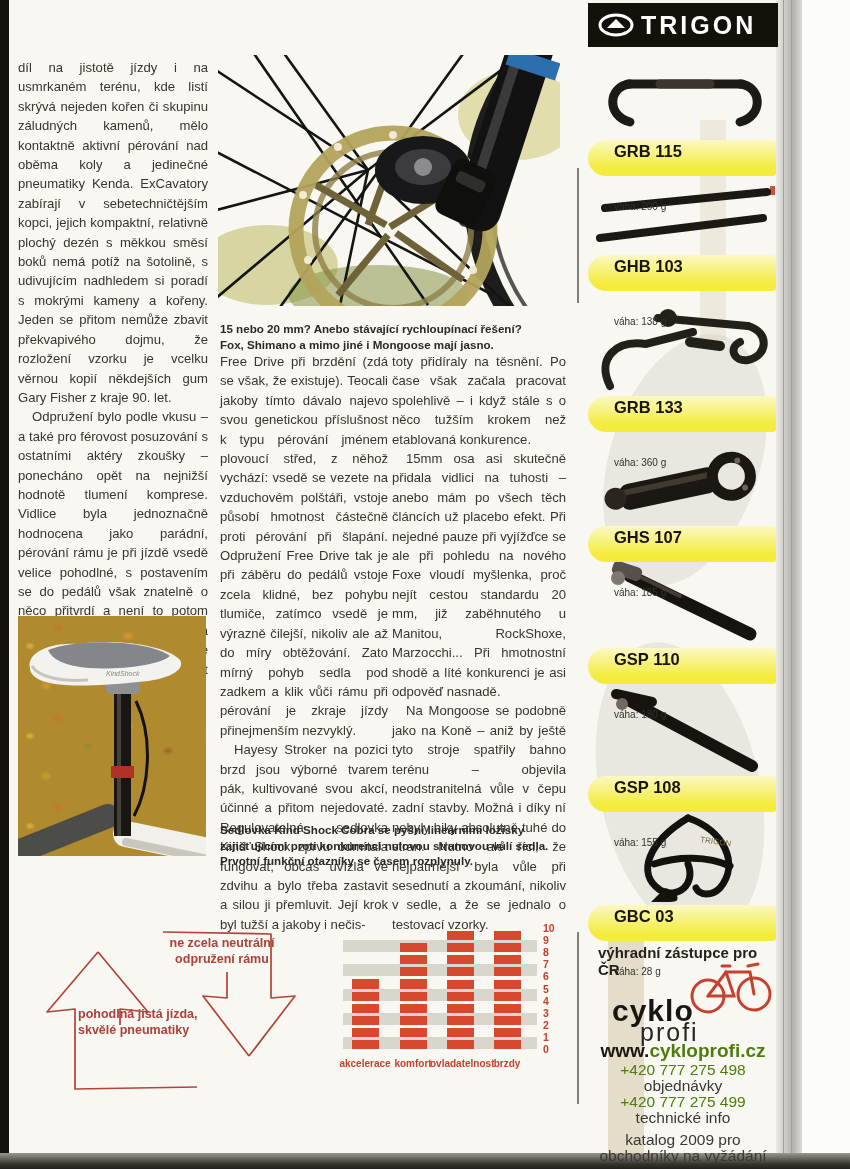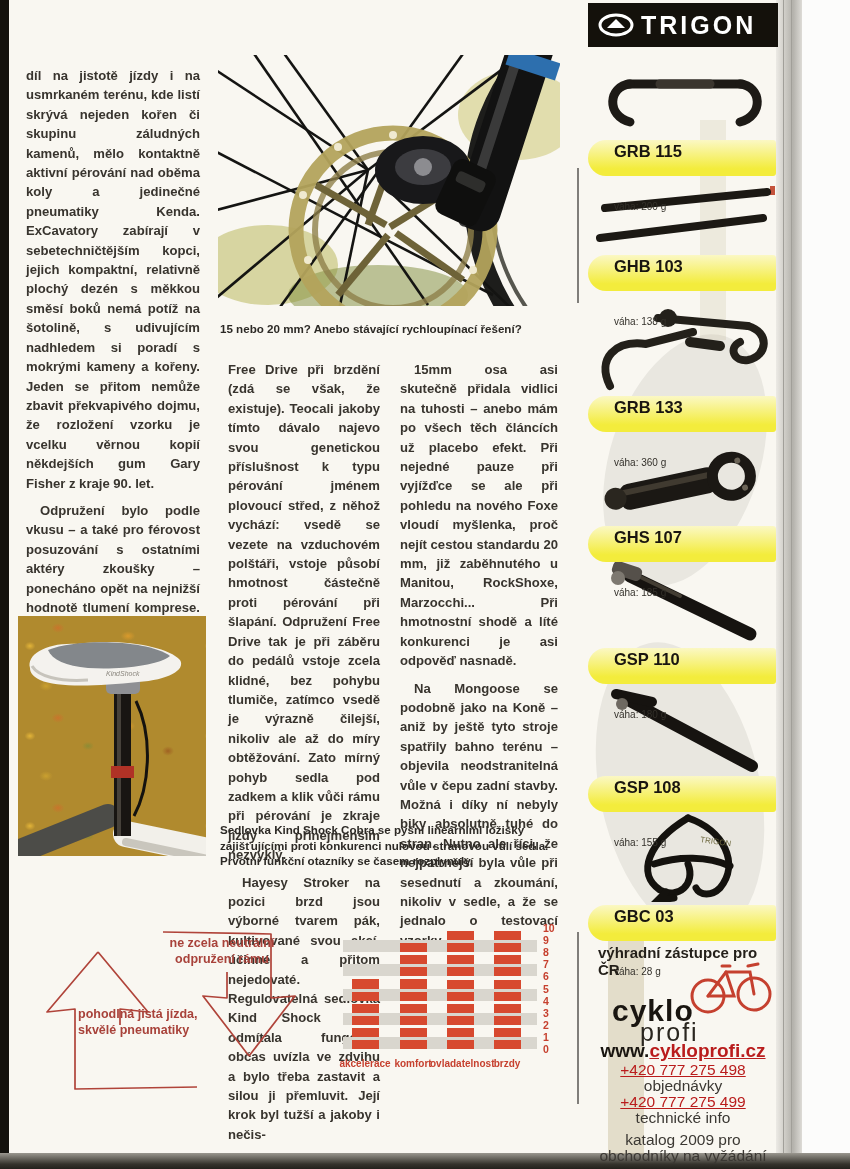--- a/index.html
+++ b/index.html
@@ -14,21 +14,21 @@
   .page-edge{left:776px;top:0;width:26px;height:1153px;
     background:linear-gradient(90deg,#eceae5,#c9c7c1 40%,#b3b1ab 65%,#dddbd6);}
   .page-edge .l1,.page-edge .l2{position:absolute;top:0;height:100%;width:1px;background:#a19f99;}
   .page-edge .l1{left:7px}.page-edge .l2{left:15px}
   .scanner{left:802px;top:0;width:48px;height:1169px;background:#fcfcfb;}
   .regmark{width:5px;height:9px;background:#c4533c;}
   .foldline{width:2px;background:rgba(30,28,24,.55);}
 
   
   .bodytext{font-size:13.1px;line-height:19.4px;color:#38342e;text-align:justify;}
-  .bodytext p{margin:8px;font-weight:bold;}
+  .bodytext p{margin:0;}
   .bodytext p.indent{text-indent:14px;}
   .caption{font-size:11.6px;line-height:15.5px;font-weight:bold;color:#2c2925;}
 
   
   .photo{overflow:hidden;}
   .photo-top{background:
     radial-gradient(60px 40px at 15% 20%,#c8c45f66,transparent 70%),
     radial-gradient(80px 50px at 80% 85%,#d8c96088,transparent 70%),
     radial-gradient(70px 45px at 40% 90%,#7d8c3causes,transparent 70%),
     linear-gradient(135deg,#97a345,#a9ad4b 45%,#8e9a40);}
@@ -58,21 +58,21 @@
     display:flex;align-items:center;padding-left:10px;box-sizing:border-box;}
   .logo-text{color:#fff;font-weight:bold;font-size:25px;letter-spacing:3px;margin-left:7px;}
   .band{left:588px;width:188px;height:36px;border-radius:18px 3px 3px 18px;
     background:linear-gradient(#fbf8c4,#f3ec3c 80%);
     padding:3px 0 0 26px;box-sizing:border-box;}
   .band .code{font-size:16.5px;font-weight:bold;color:#191510;line-height:17px;}
   .band .weight{font-size:10px;color:#33302a;line-height:14px;margin-top:40px;}
   .ghost{background:#e9e7e0;border-radius:50%;}
   .tanstrip{background:rgba(199,188,156,.45);}
   .contact{color:#3b3833;text-align:center;}
-  .red{color:#b91c1c;text-decoration:underline;}
+  .red{color:#4d7c0f;}
 </style>
 </head>
 <body>
 
 <div class="abs page"></div>
 <div class="abs page-edge">
     <span class="l1"></span>
     <span class="l2"></span>
   </div>
 <div class="abs scanner"></div>
@@ -145,28 +145,30 @@
 
     <g transform="rotate(25 250 130)">
         <rect x="228" y="108" width="46" height="60" rx="10" fill="#0f0f0e"></rect>
         <rect x="236" y="120" width="30" height="12" rx="4" fill="#2e2e2c"></rect>
       </g>
   </svg>
 </div>
 
 <div class="abs caption" style="left:220px;top:312px;width:345px;margin-top:9px;">
   <div>15 nebo 20 mm? Anebo stávající rychloupínací řešení?</div>
+  <div>Fox, Shimano a mimo jiné i Mongoose mají jasno.</div>
 </div>
 
 <div class="abs bodytext" style="left:220px;top:352px;width:168px;">
   <p>Free Drive při brzdění (zdá se však, že existuje). Teocali jakoby tímto dávalo najevo svou genetickou příslušnost k typu pérování jménem plovoucí střed, z něhož vychází: vsedě se vezete na vzduchovém polštáři, vstoje působí hmotnost částečně proti pérování při šlapání. Odpružení Free Drive tak je při záběru do pedálů vstoje zcela klidné, bez pohybu tlumiče, zatímco vsedě je výrazně čilejší, nikoliv ale až do míry obtěžování. Zato mírný pohyb sedla pod zadkem a klik vůči rámu při pérování je zkraje jízdy přinejmenším nezvyklý.</p>
   <p class="indent">Hayesy Stroker na pozici brzd jsou výborné tvarem pák, kultivované svou akcí, účinné a přitom nejedovaté. Regulovatelná sedlovka Kind Shock zprvu odmítala fungovat, občas uvízla ve zdvihu a bylo třeba zastavit a silou ji přemluvit. Její krok byl tužší a jakoby i nečis-</p>
 </div>
 
 <div class="abs bodytext" style="left:392px;top:352px;width:174px;">
+  <p>toty přidíraly na těsnění. Po čase však začala pracovat spolehlivě – i když stále s o něco tužším krokem než etablovaná konkurence.</p>
   <p class="indent">15mm osa asi skutečně přidala vidlici na tuhosti – anebo mám po všech těch článcích už placebo efekt. Při nejedné pauze při vyjížďce se ale při pohledu na nového Foxe vloudí myšlenka, proč nejít cestou standardu 20 mm, již zaběhnutého u Manitou, RockShoxe, Marzocchi... Při hmotnostní shodě a líté konkurenci je asi odpověď nasnadě.</p>
   <p class="indent">Na Mongoose se podobně jako na Koně – aniž by ještě tyto stroje spatřily bahno terénu – objevila neodstranitelná vůle v čepu zadní stavby. Možná i díky ní nebyly biky absolutně tuhé do stran. Nutno ale říci, že nejpatrnější byla vůle při sesednutí a zkoumání, nikoliv v sedle, a že se jednalo o testovací vzorky.</p>
 </div>
 
 <div class="abs photo photo-saddle" style="left:18px;top:616px;width:188px;height:240px;">
   <svg width="188" height="240" viewBox="0 0 188 240">
 
     <path d="M-5,238 L90,200" stroke="#4c4c48" stroke-width="24" stroke-linecap="round"></path>
     <path d="M108,218 L195,236" stroke="#f2f0ea" stroke-width="26" stroke-linecap="round"></path>
     <path d="M108,226 L195,244" stroke="#c9c6bd" stroke-width="8" stroke-linecap="round"></path>

